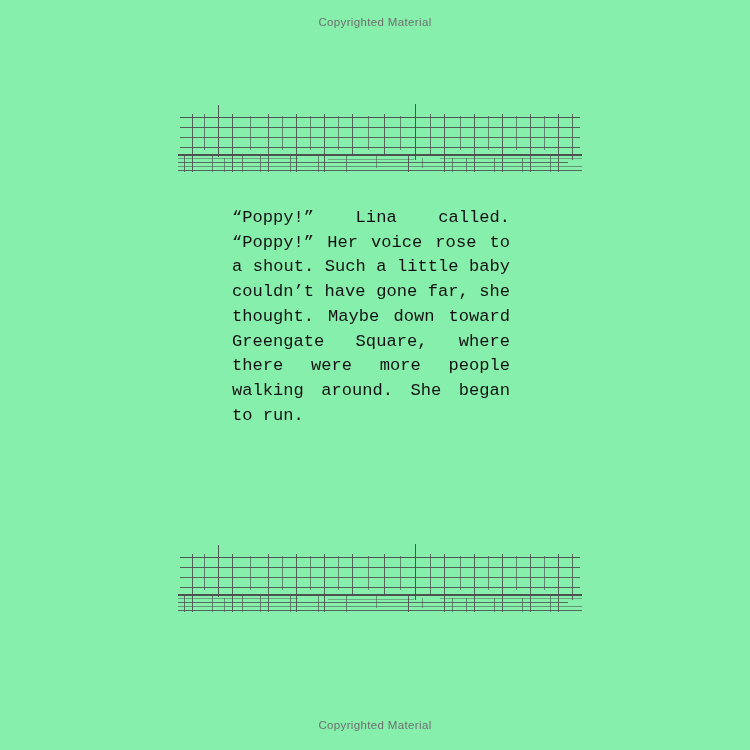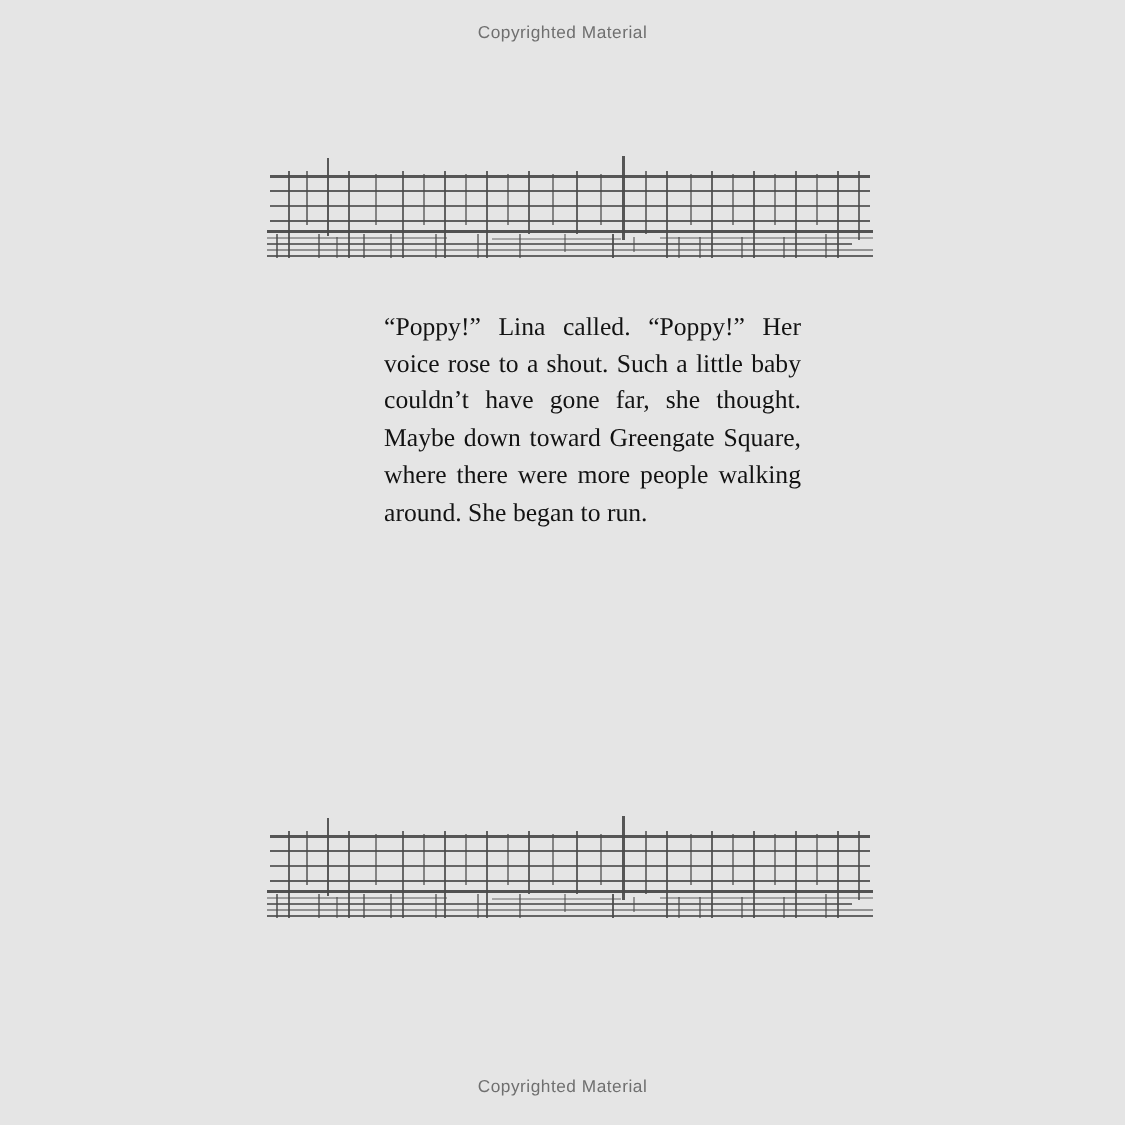--- a/index.html
+++ b/index.html
@@ -12,21 +12,21 @@
     width: 750px;
     height: 750px;
     position: relative;
     overflow: hidden;
     font-family: "Liberation Serif", "DejaVu Serif", serif;
   }
 
   .page {
     position: absolute;
     inset: 0;
-    background: #e5e5e5;
+    background: #86efac;
   }
 
   
   .watermark {
     position: absolute;
     left: 0;
     width: 750px;
     text-align: center;
     font-family: "Liberation Sans", "DejaVu Sans", sans-serif;
     font-size: 11.5px;
@@ -45,30 +45,31 @@
     width: 404px;
     height: 72px;
   }
   .ornament-top    { top: 100px; }
   .ornament-bottom { top: 540px; }
   .ornament svg { display: block; width: 404px; height: 72px; }
 
   
   .textblock {
     position: absolute;
-    left: 256px;
+    left: 232px;
     top: 206px;
     width: 278px;
     font-size: 17.1px;
     line-height: 24.7px;
     color: #121212;
     text-align: justify;
     text-justify: inter-word;
     -webkit-hyphens: none;
     hyphens: none;
+    font-family: Liberation Mono, monospace;
   }
   .textblock p {
     margin: 0;
     text-indent: 0;
   }
   .textblock p + p {
     text-indent: 21px;
   }
   
 </style>

